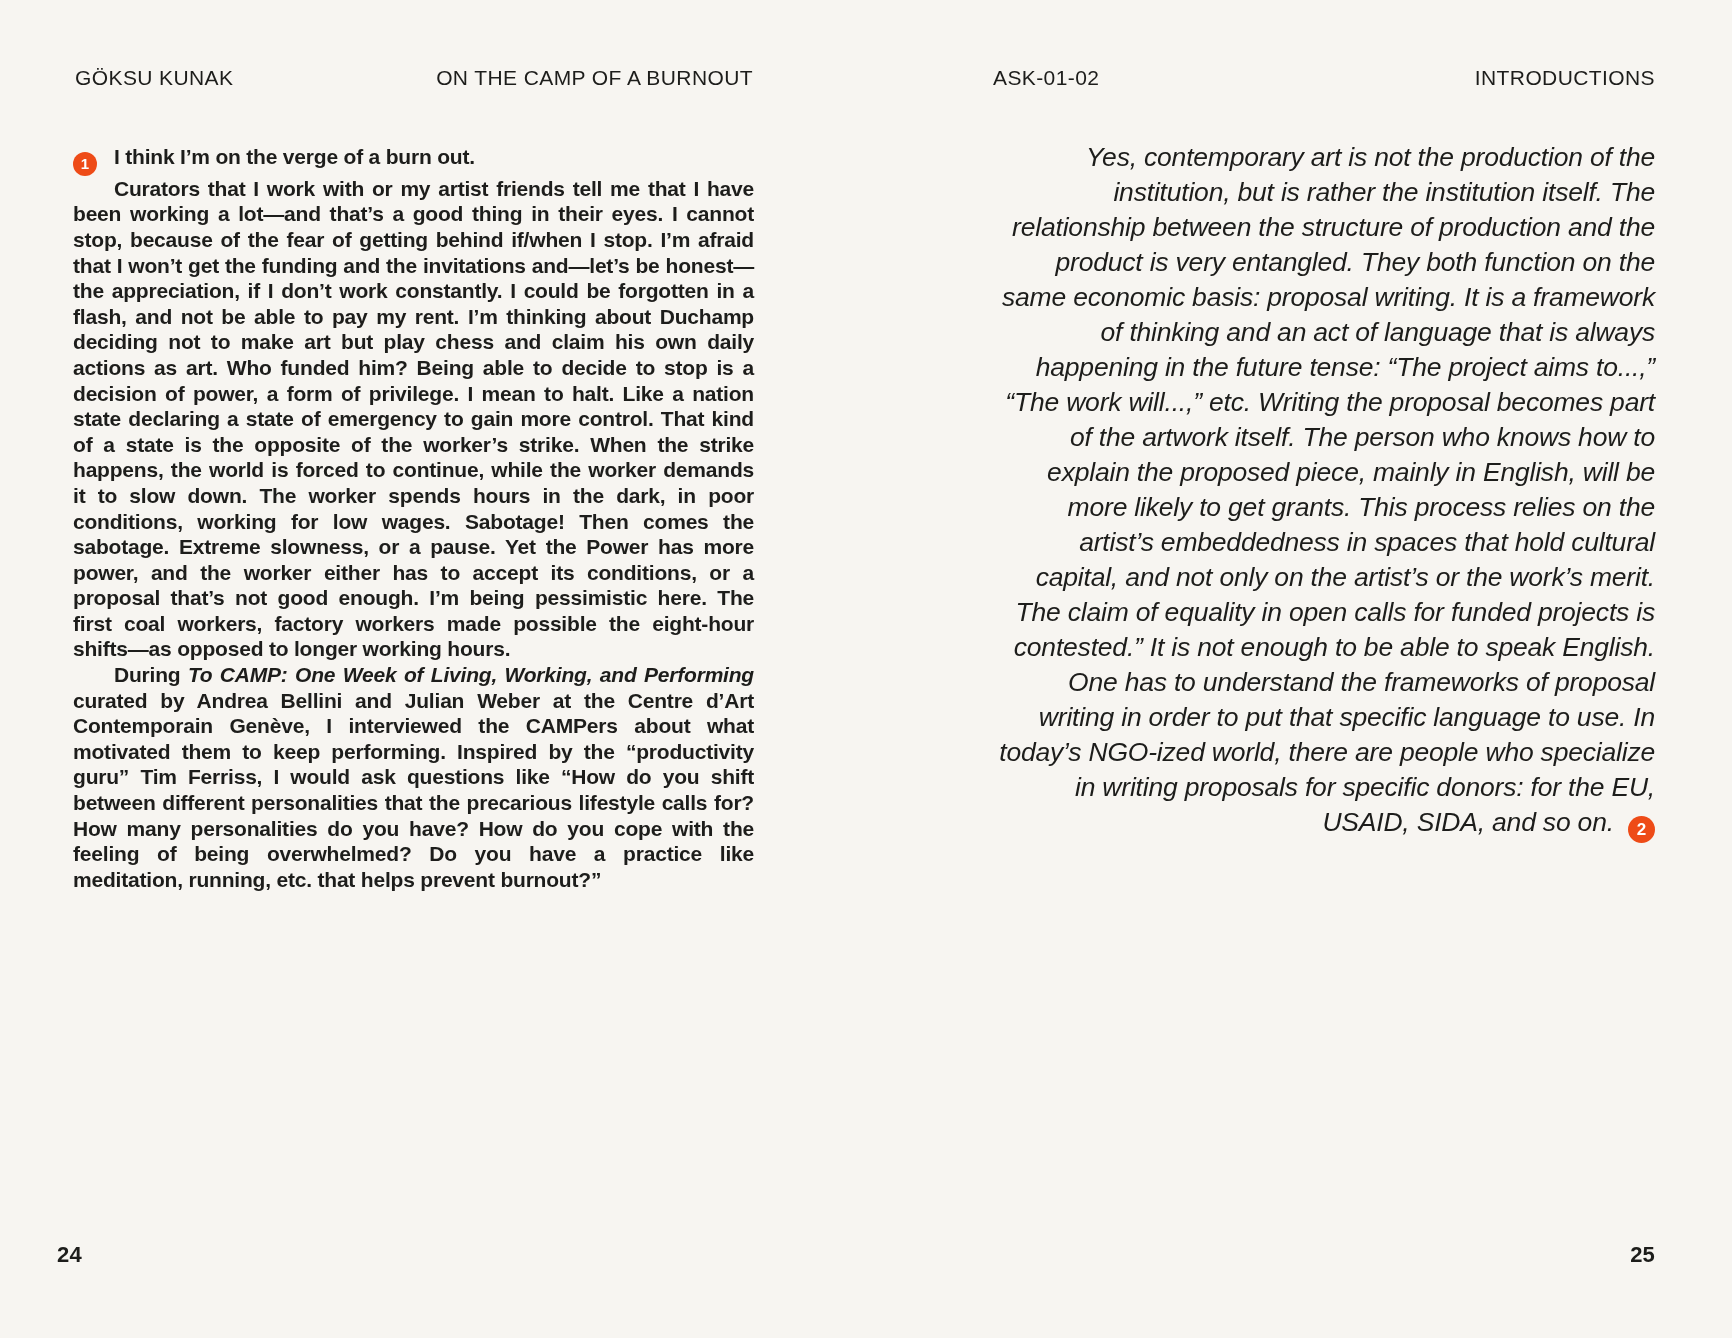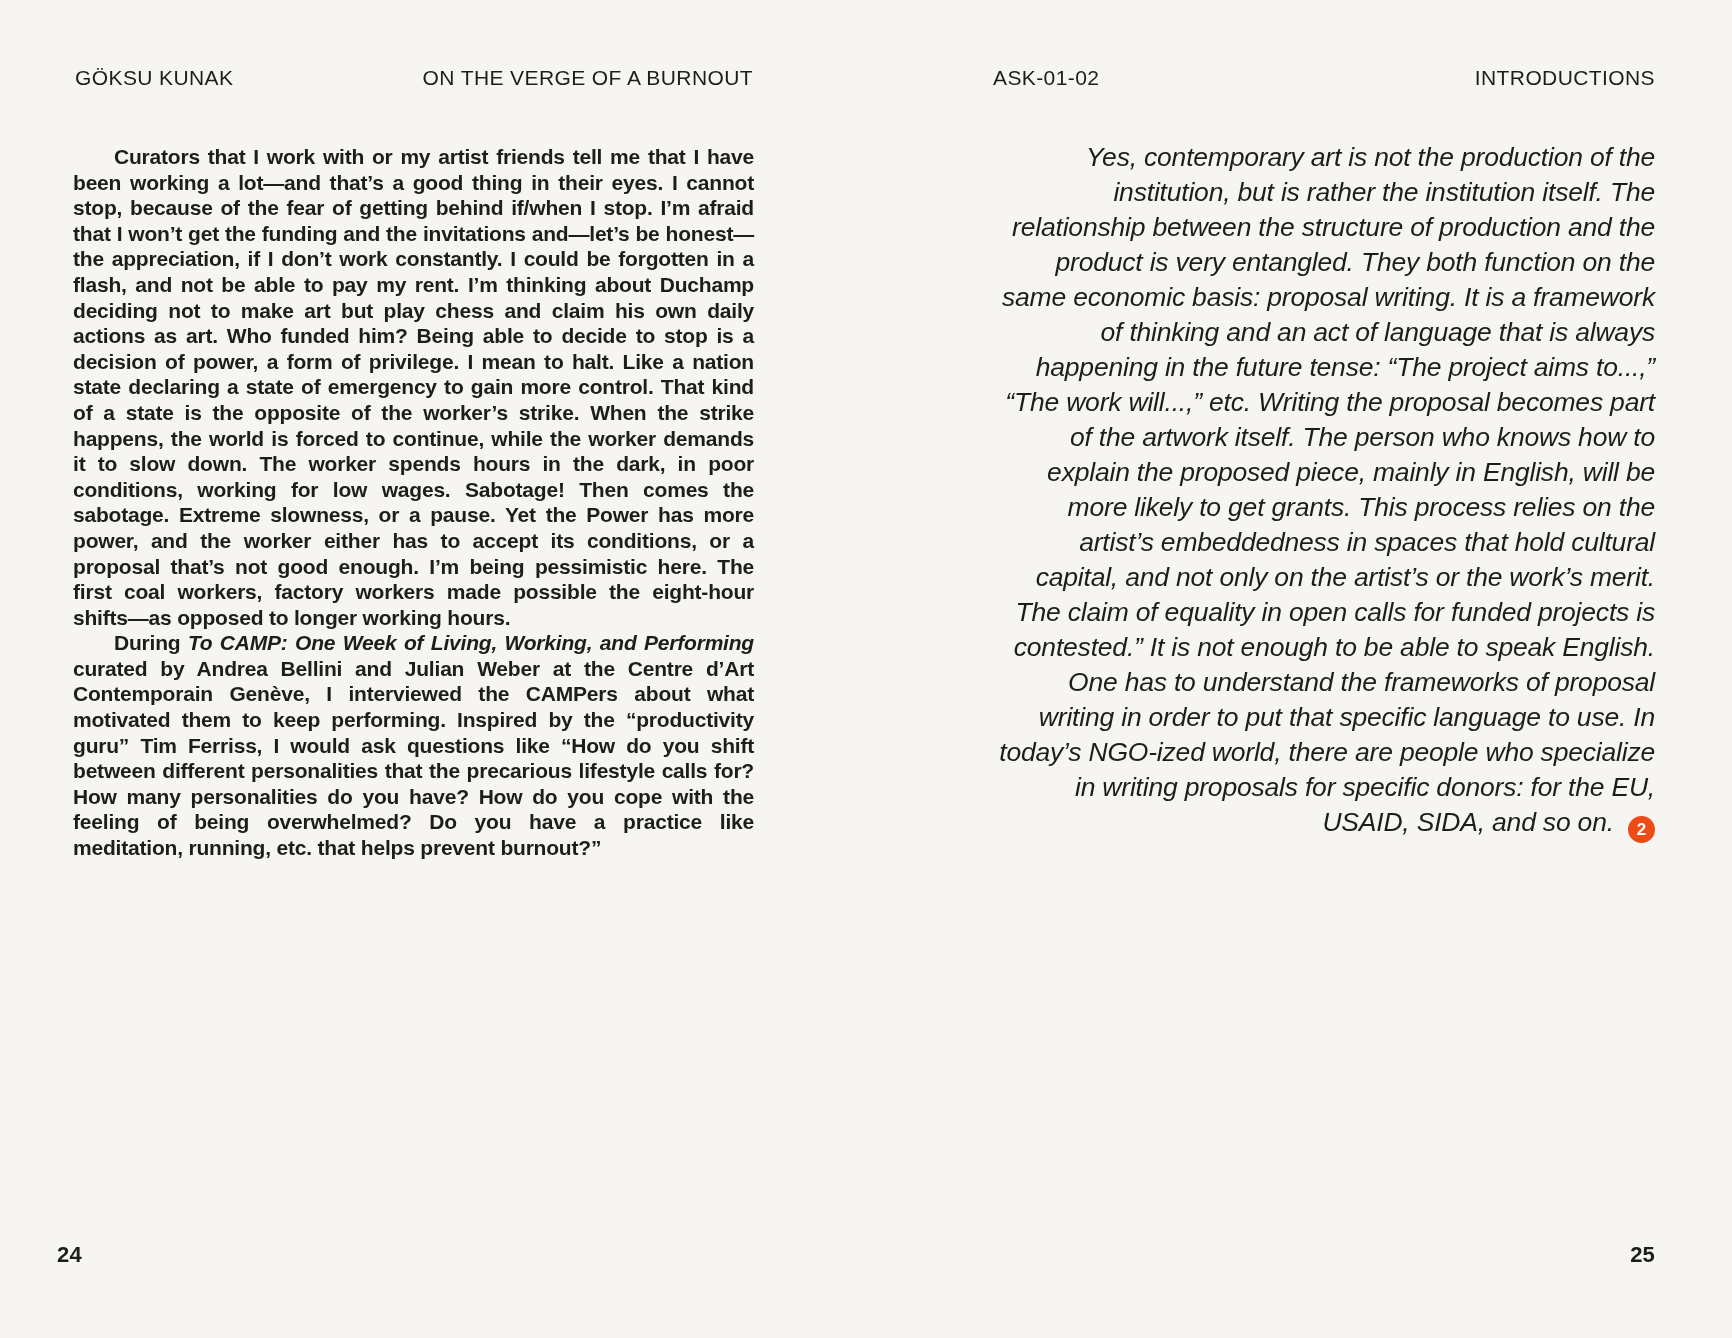--- a/index.html
+++ b/index.html
@@ -79,24 +79,25 @@
   .pagenum.left  { left: 57px; }
   .pagenum.right { left: 993px; width: 662px; text-align: right; }
 </style>
 </head>
 <body>
 
 <div>
 
   <header class="running-head left">
     <span>GÖKSU KUNAK</span>
-    <span>ON THE VERGE OF A BURNOUT</span>
+    <span>ON THE CAMP OF A BURNOUT</span>
   </header>
 
   <main class="body-left">
+      <p class="no-indent"><span class="badge">1</span><span>I think I’m on the verge of a burn out.</span></p>
       <p><span>Curators that I work with or my artist friends tell me that I have been working a lot—and that’s a good thing in their eyes. I cannot stop, because of the fear of getting behind if/when I stop. I’m afraid that I won’t get the funding and the invitations and—let’s be honest—the appreciation, if I don’t work constantly. I could be forgotten in a flash, and not be able to pay my rent. I’m thinking about Duchamp deciding not to make art but play chess and claim his own daily actions as art. Who funded him? Being able to decide to stop is a decision of power, a form of privilege. I mean to halt. Like a nation state declaring a state of emergency to gain more control. That kind of a state is the opposite of the worker’s strike. When the strike happens, the world is forced to continue, while the worker demands it to slow down. The worker spends hours in the dark, in poor conditions, working for low wages. Sabotage! Then comes the sabotage. Extreme slowness, or a pause. Yet the Power has more power, and the worker either has to accept its conditions, or a proposal that’s not good enough. I’m being pessimistic here. The first coal workers, factory workers made possible the eight-hour shifts—as opposed to longer working hours.</span></p>
       <p><span>During </span><span class="italic">To CAMP: One Week of Living, Working, and Performing</span><span> curated by Andrea Bellini and Julian Weber at the Centre d’Art Contemporain Genève, I interviewed the CAMPers about what motivated them to keep performing. Inspired by the “productivity guru” Tim Ferriss, I would ask questions like “How do you shift between different personalities that the precarious lifestyle calls for? How many personalities do you have? How do you cope with the feeling of being overwhelmed? Do you have a practice like meditation, running, etc. that helps prevent burnout?”</span></p>
     </main>
 
   <footer class="pagenum left">24</footer>
 
   <header class="running-head right">
     <span>ASK-01-02</span>
     <span>INTRODUCTIONS</span>
   </header>

